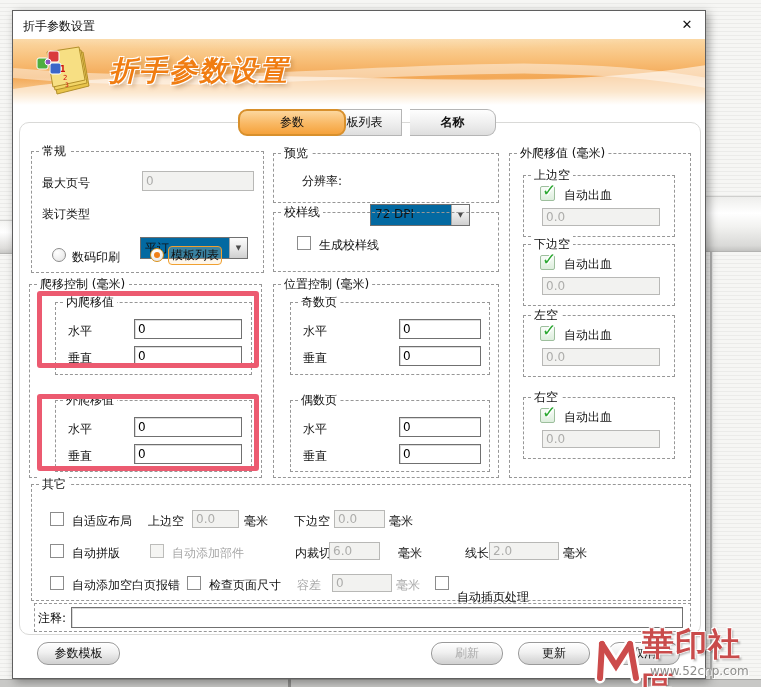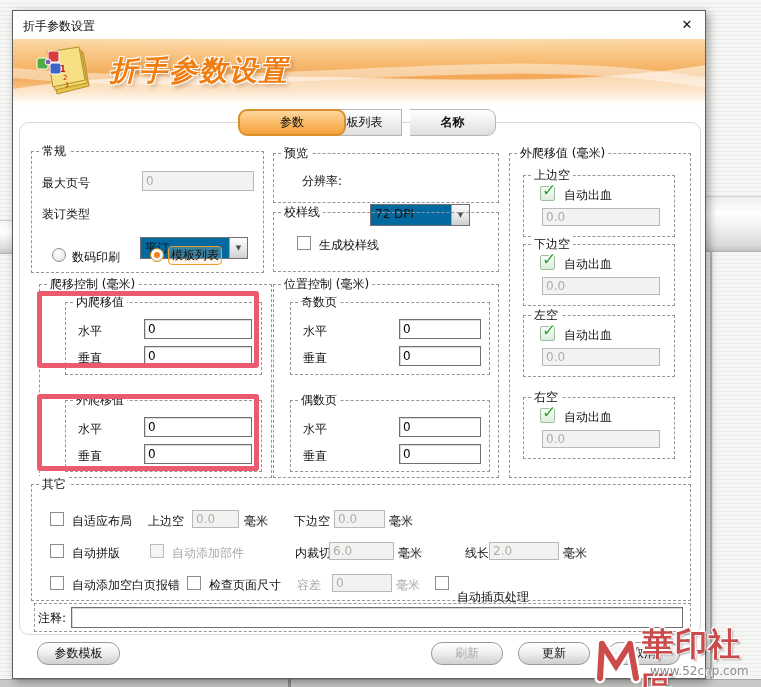--- a/index.html
+++ b/index.html
@@ -150,21 +150,21 @@
     <div class="combo" style="left:108px;top:49px;width:108px;height:22px">
       <span class="cval">平订</span>
       <span class="carrow">▼</span>
     </div>
     <span class="rad" style="left:20px;top:96px"></span>
     <span class="lbl" style="left:40px;top:97px">数码印刷</span>
     <span class="rad sel" style="left:118px;top:96px"></span>
     <span class="lbl focus-orange" style="left:136px;top:94px">模板列表</span>
   </div>
 
-  <div class="gb" style="left:26px;top:273px;width:233px;height:194px">
+  <div class="gb" style="left:16px;top:273px;width:233px;height:194px">
     <span class="lg">爬移控制 (毫米)</span>
 
     <div class="gb" style="left:25px;top:17px;width:197px;height:73px">
       <span class="lg">内爬移值</span>
       <span class="lbl" style="left:12px;top:20px">水平</span>
       <input class="inp" style="left: 78px; top: 16px; width: 108px; height: 20px;" value="0">
       <span class="lbl" style="left:12px;top:47px">垂直</span>
       <input class="inp" style="left: 78px; top: 43px; width: 108px; height: 20px;" value="0">
     </div>
 
@@ -265,21 +265,21 @@
     <span class="lbl" style="left:212px;top:28px">毫米</span>
     <span class="lbl" style="left:262px;top:28px">下边空</span>
     <input class="inp dis" style="left: 302px; top: 25px; width: 51px; height: 18px;" value="0.0">
     <span class="lbl" style="left:357px;top:28px">毫米</span>
 
     <span class="cbx" style="left:18px;top:59px"></span>
     <span class="lbl" style="left:40px;top:60px">自动拼版</span>
     <span class="cbx dis" style="left:118px;top:59px"></span>
     <span class="lbl gray" style="left:140px;top:60px">自动添加部件</span>
     <span class="lbl" style="left:263px;top:60px">内裁切</span>
-    <input class="inp dis" style="left: 297px; top: 57px; width: 65px; height: 18px;" value="6.0">
+    <input class="inp dis" style="left: 297px; top: 57px; width: 51px; height: 18px;" value="6.0">
     <span class="lbl" style="left:366px;top:60px">毫米</span>
     <span class="lbl" style="left:433px;top:60px">线长</span>
     <input class="inp dis" style="left: 457px; top: 57px; width: 70px; height: 18px;" value="2.0">
     <span class="lbl" style="left:531px;top:60px">毫米</span>
 
     <span class="cbx" style="left:18px;top:91px"></span>
     <span class="lbl" style="left:40px;top:92px">自动添加空白页报错</span>
     <span class="cbx" style="left:155px;top:91px"></span>
     <span class="lbl" style="left:177px;top:92px">检查页面尺寸</span>
     <span class="lbl gray" style="left:265px;top:92px">容差</span>

